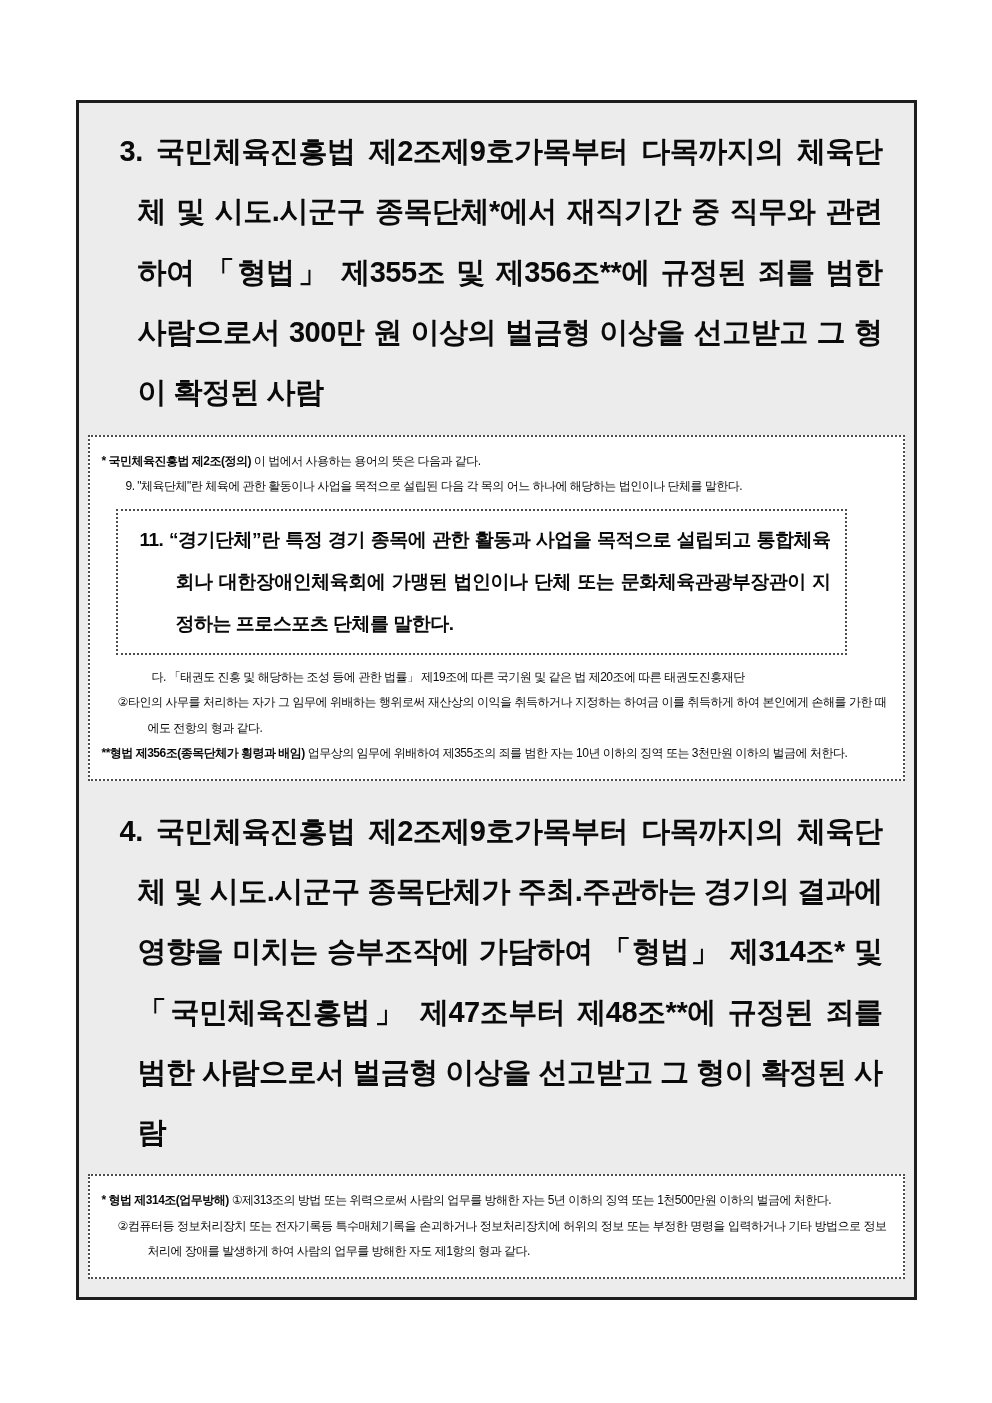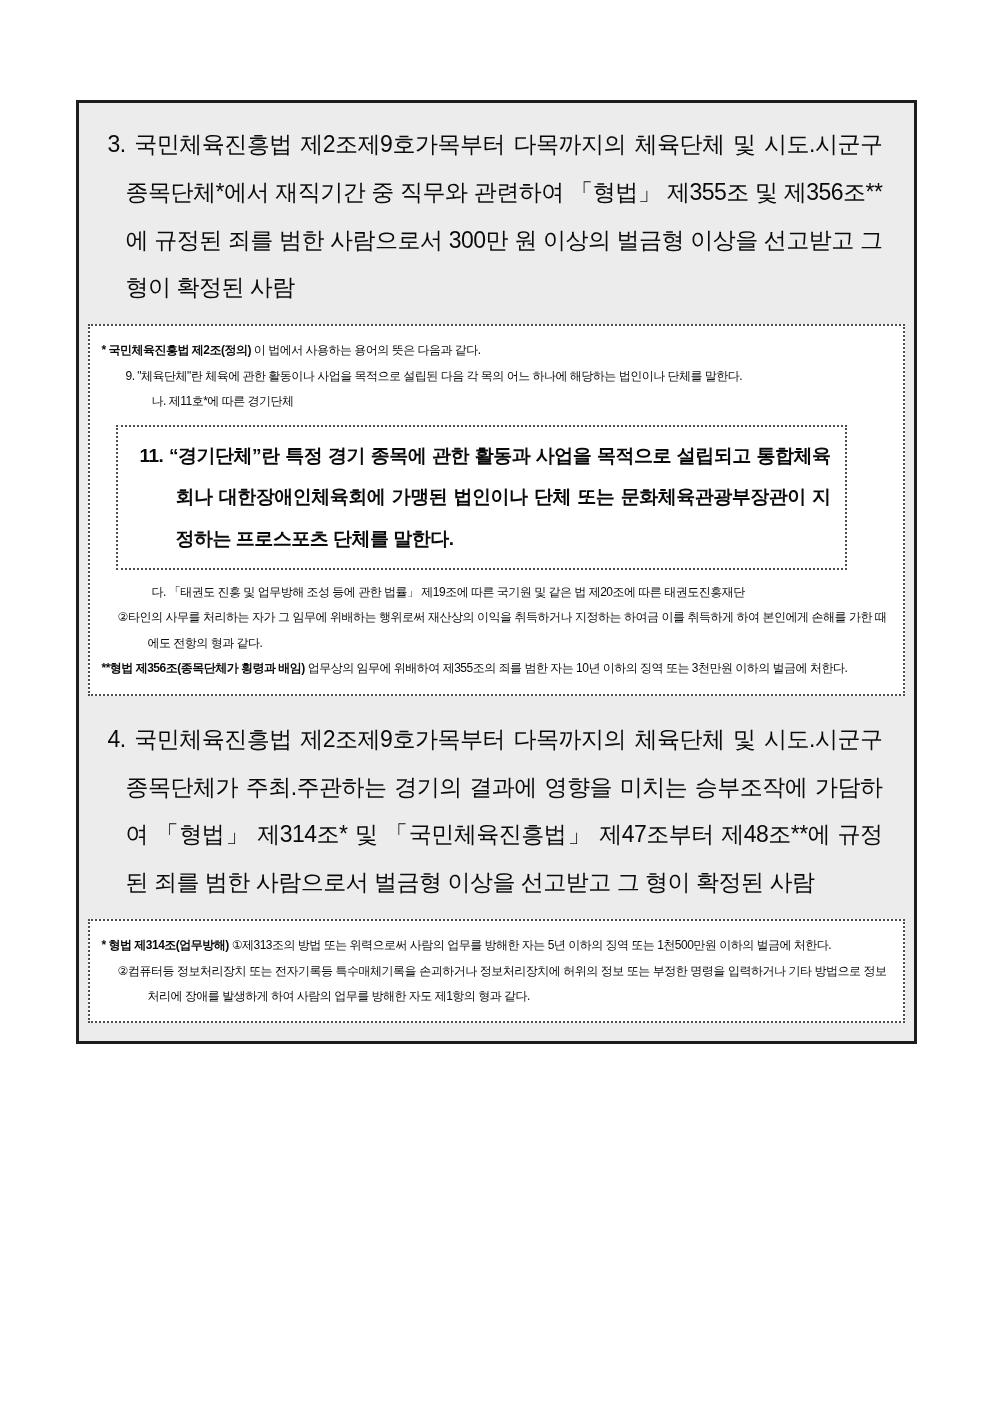--- a/index.html
+++ b/index.html
@@ -23,27 +23,27 @@
   }
   .outer-box{
     width:841px;
     margin:100px auto 0;
     border:3px solid var(--panel-border);
     background:var(--panel-bg);
     padding:12px 9px 18px;
   }
   
   .item-p{
-    font-size:23px;
-    font-weight:400;
+    font-size:29px;
+    font-weight:700;
     line-height:2.08;
     letter-spacing:-0.5px;
     text-align:justify;
     word-break:break-all;
-    margin:6px 22px 12px 20px;
+    margin:6px 22px 12px 32px;
     padding-left:18px;
     text-indent:-18px;
   }
   .item-p.second{margin-top:20px;}
   
   .note-box{
     border:2px dotted var(--note-border);
     background:var(--note-bg);
     padding:12px 16px 12px 12px;
   }
@@ -89,27 +89,26 @@
 
     <p class="item-p">3. 국민체육진흥법 제2조제9호가목부터 다목까지의 체육단체 및 시도.시군구 종목단체*에서 재직기간 중 직무와 관련하여 「형법」 제355조 및 제356조**에 규정된 죄를 범한 사람으로서 300만 원 이상의 벌금형 이상을 선고받고 그 형이 확정된 사람</p>
 
     <div class="note-box">
 
       <p class="np h-star"><span class="b">* 국민체육진흥법 제2조(정의)</span><span> 이 법에서 사용하는 용어의 뜻은 다음과 같다.</span></p>
 
       <p class="np h-num">9. "체육단체"란 체육에 관한 활동이나 사업을 목적으로 설립된 다음 각 목의 어느 하나에 해당하는 법인이나 단체를 말한다.</p>
 
 
-      <p class="np h-kor">나. 제11호*에 따른 경기단체</p>
 
       <div class="inner-box">
         <p class="ip">11. “경기단체”란 특정 경기 종목에 관한 활동과 사업을 목적으로 설립되고 통합체육회나 대한장애인체육회에 가맹된 법인이나 단체 또는 문화체육관광부장관이 지정하는 프로스포츠 단체를 말한다.</p>
       </div>
 
-      <p class="np h-kor">다. 「태권도 진흥 및 업무방해 조성 등에 관한 법률」 제19조에 따른 국기원 및 같은 법 제20조에 따른 태권도진흥재단</p>
+      <p class="np h-kor">다. 「태권도 진흥 및 해당하는 조성 등에 관한 법률」 제19조에 따른 국기원 및 같은 법 제20조에 따른 태권도진흥재단</p>
 
 
       <p class="np h-circ">②타인의 사무를 처리하는 자가 그 임무에 위배하는 행위로써 재산상의 이익을 취득하거나 지정하는 하여금 이를 취득하게 하여 본인에게 손해를 가한 때에도 전항의 형과 같다.</p>
 
       <p class="np h-dstar"><span class="b">**형법 제356조(종목단체가 횡령과 배임)</span><span> 업무상의 임무에 위배하여 제355조의 죄를 범한 자는 10년 이하의 징역 또는 3천만원 이하의 벌금에 처한다.</span></p>
     </div>
 
     <p class="item-p second">4. 국민체육진흥법 제2조제9호가목부터 다목까지의 체육단체 및 시도.시군구 종목단체가 주최.주관하는 경기의 결과에 영향을 미치는 승부조작에 가담하여 「형법」 제314조* 및 「국민체육진흥법」 제47조부터 제48조**에 규정된 죄를 범한 사람으로서 벌금형 이상을 선고받고 그 형이 확정된 사람</p>
 
     <div class="note-box">

